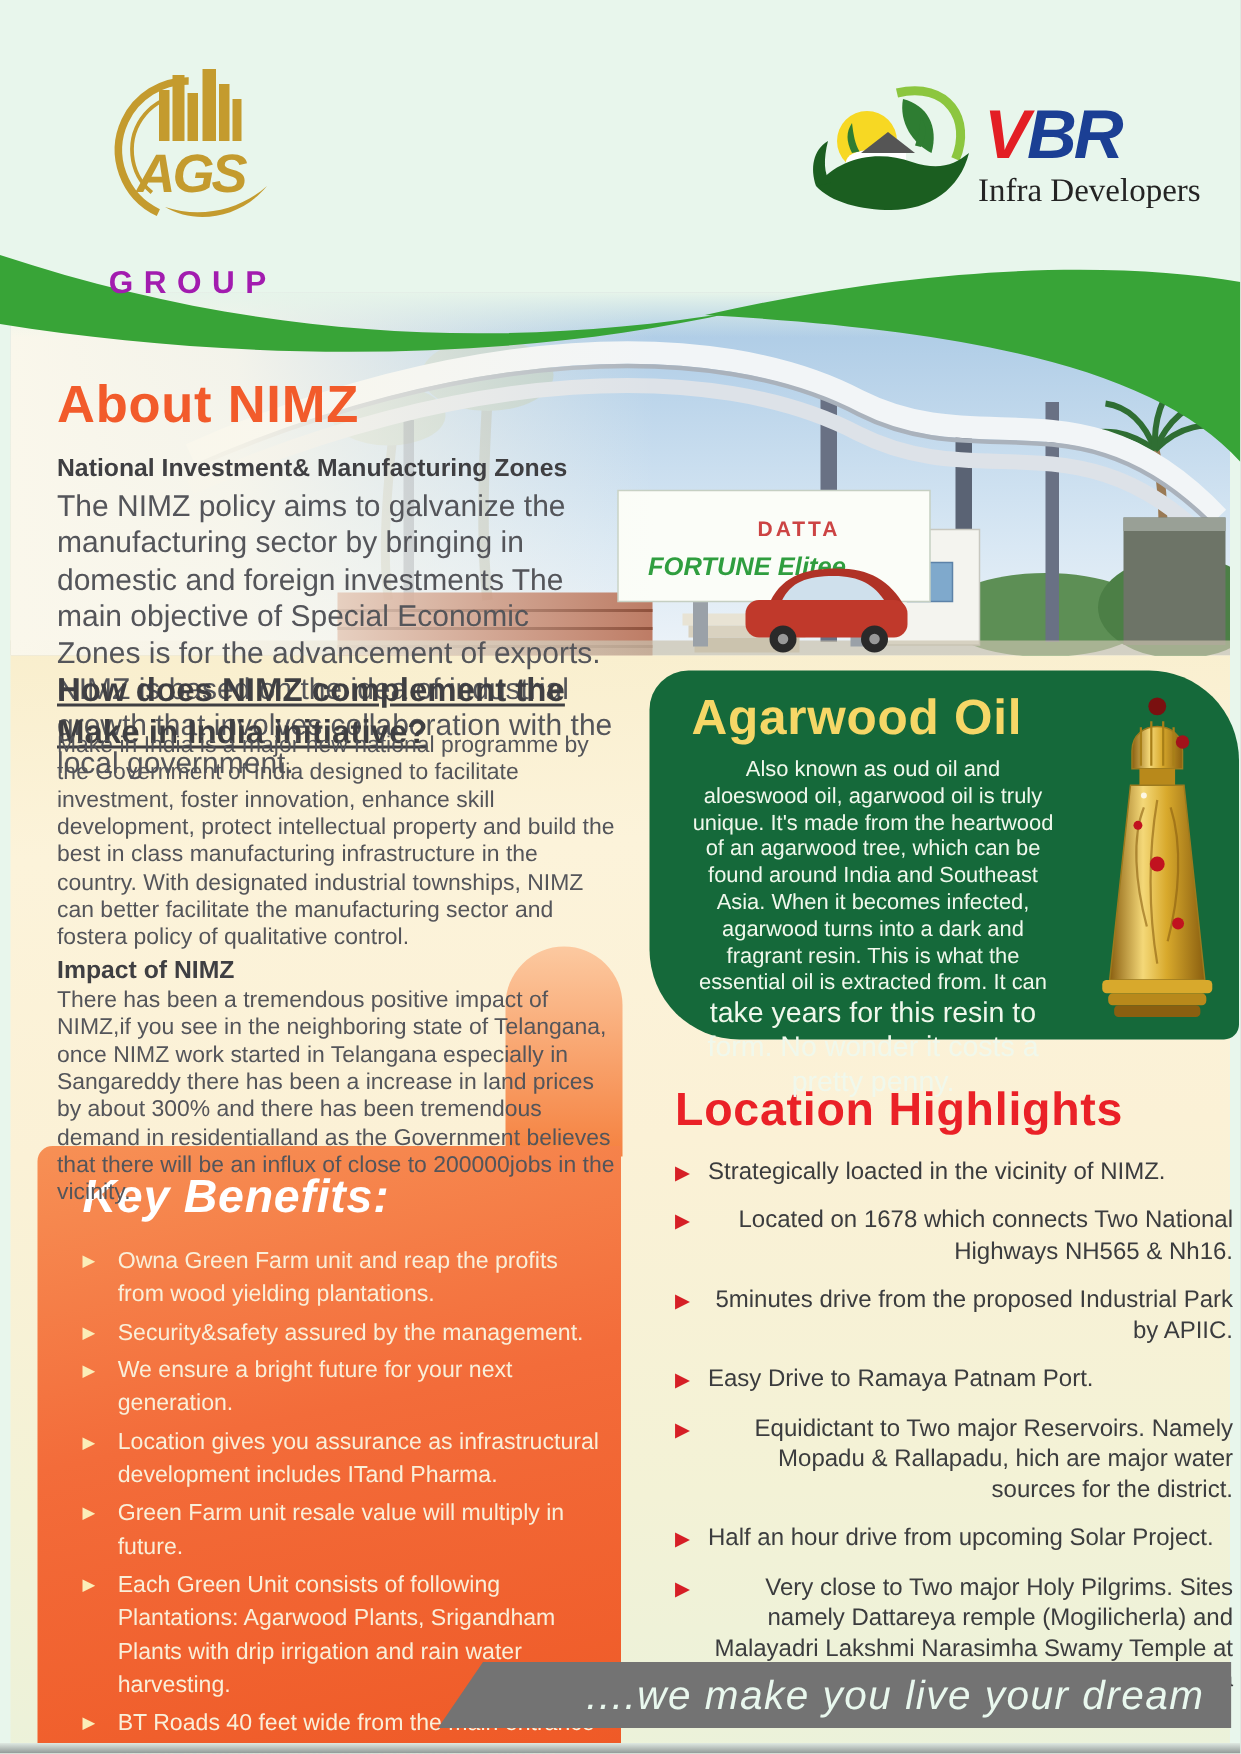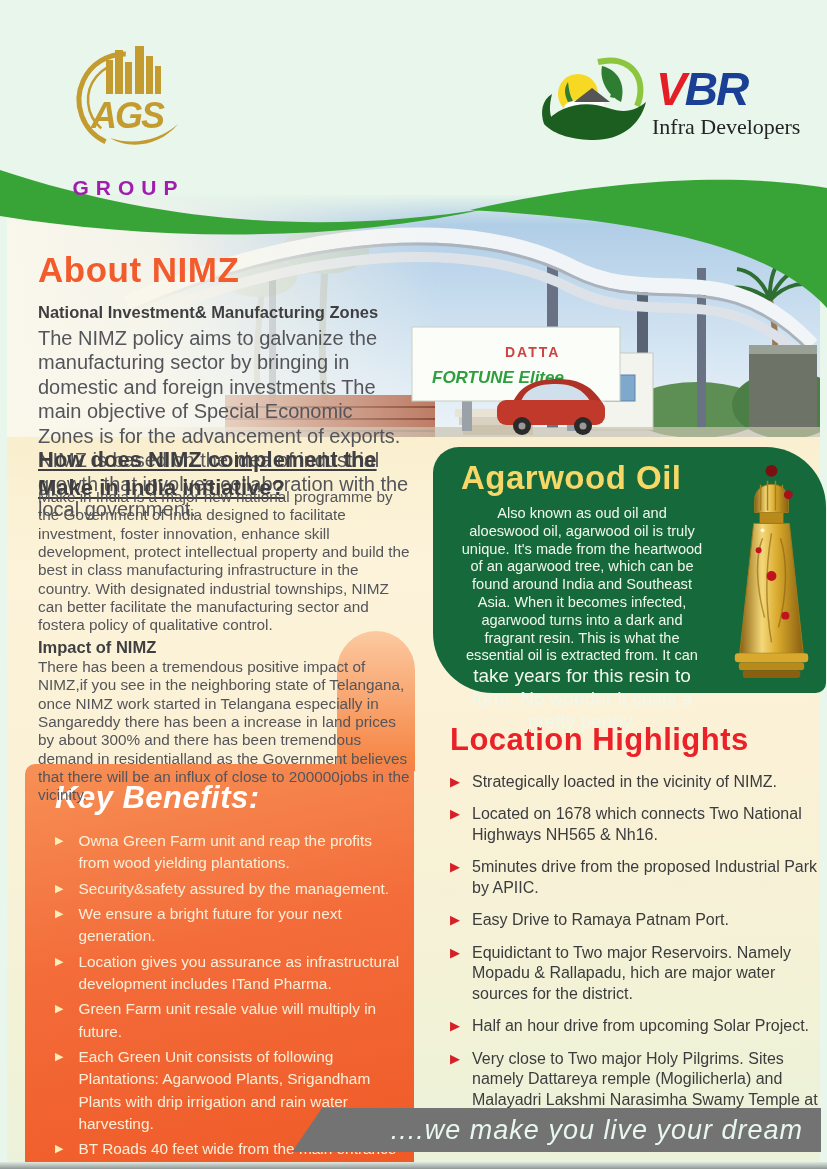--- a/index.html
+++ b/index.html
@@ -66,21 +66,21 @@
     color:#f0f8ec; line-height:1.22;text-align:center; }
   .ag-big { font-size:19px; line-height:1.2; }
   .bottle { position:absolute; right:6px; top:12px; width:96px; height:228px; }
 
   
   .loc-heading { position:absolute; left:450px; top:722px; font-size:31px; font-weight:800;
     color:#ea2127; letter-spacing:.5px; }
   .loc-list { position:absolute; left:450px; top:772px; width:372px; list-style:none; }
   .loc-list li { display:flex; gap:12px; margin-bottom:12px; }
   .loc-arrow { color:#d61f26; font-size:13px; padding-top:2px; flex:0 0 auto; }
-  .loc-text { font-size:16px; color:#3b3c3e; line-height:1.28; }
+  .loc-text { font-size:16px; color:#3b3c3e; line-height:1.28;text-align:right; }
 
   
   .footer-bar { position:absolute; left:292px; top:1108px; width:529px; height:44px;
     background:#737373; clip-path:polygon(30px 0, 100% 0, 100% 100%, 0 100%);
     display:flex; align-items:center; justify-content:flex-end; padding-right:18px; z-index:4; }
   .footer-text { font-style:italic; font-size:27px; color:#e9f8ee; letter-spacing:1px; }
   .bottom-edge { position:absolute; left:0; right:0; bottom:0; height:7px;
     background:linear-gradient(180deg,#dfe9e2,#8f9795); z-index:5; }
 
   svg text { font-family:"Liberation Sans", sans-serif; }

